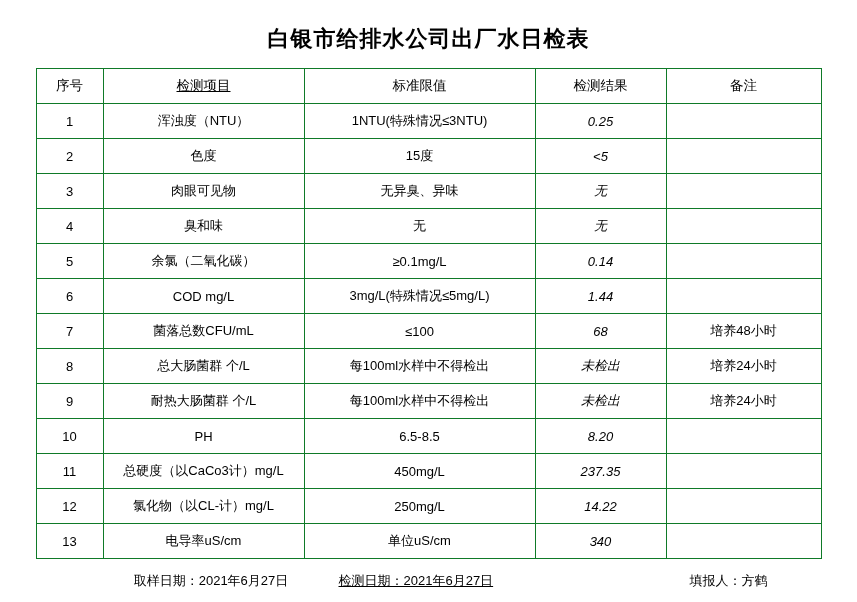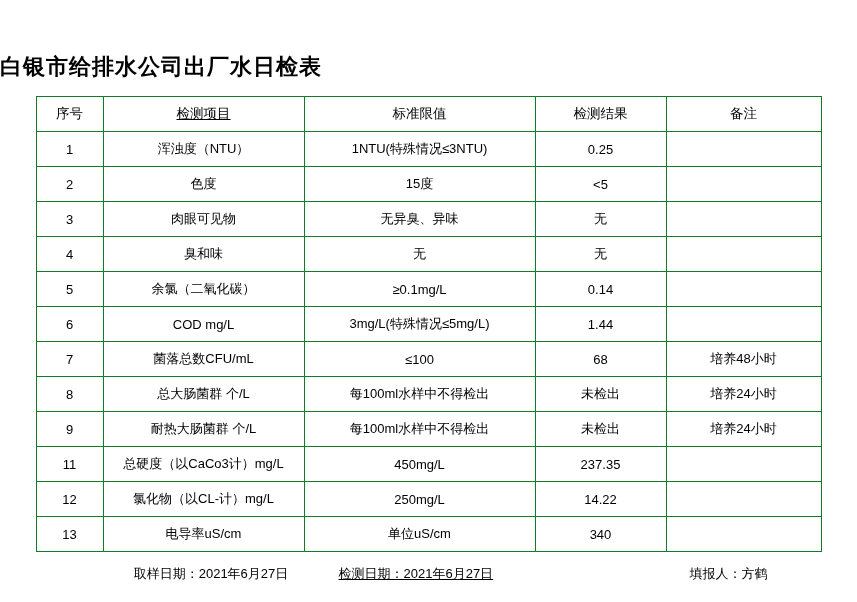--- a/index.html
+++ b/index.html
@@ -14,27 +14,27 @@
     color: #000000;
     overflow: hidden;
   }
   .page {
     position: relative;
     width: 857px;
     height: 602px;
     box-sizing: border-box;
   }
   .doc-title {
+    text-align: center;
     font-size: 22px;
     font-weight: bold;
     letter-spacing: 1px;
     padding-top: 24px;
     padding-bottom: 14px;
     font-family: "Liberation Serif", "DejaVu Serif", serif;
-    margin-top: 28px;
   }
   table.report {
     border-collapse: collapse;
     margin: 0 auto;
     width: 780px;
     table-layout: fixed;
   }
   table.report td, table.report th {
     border: 1px solid #0f7a28;
     text-align: center;
@@ -50,21 +50,21 @@
     font-size: 13.5px;
   }
   .col-no { width: 66px; }
   .col-item { width: 200px; text-decoration: underline; }
   .col-std { width: 230px; }
   .col-res { width: 130px; }
   .col-note { width: 154px; }
 
   .cell-item { font-size: 13.5px; }
   .cell-std { font-size: 12.5px; }
-  .cell-res { font-size: 12.5px; }
+  .cell-res { font-size: 12.5px; font-style: italic; }
   .cell-note { font-size: 12.5px; }
 
   .footer {
     width: 780px;
     margin: 0 auto;
     padding-top: 13px;
     display: flex;
     font-size: 13px;
   }
   .footer .f1 { width: 300px; text-align: center; padding-left: 45px; box-sizing: border-box;}
@@ -146,20 +146,27 @@
         <td class="cell-note">培养24小时</td>
       </tr>
       <tr>
         <td>9</td>
         <td class="cell-item">耐热大肠菌群 个/L</td>
         <td class="cell-std">每100ml水样中不得检出</td>
         <td class="cell-res">未检出</td>
         <td class="cell-note">培养24小时</td>
       </tr>
       <tr>
+        <td>10</td>
+        <td class="cell-item">PH</td>
+        <td class="cell-std">6.5-8.5</td>
+        <td class="cell-res">8.20</td>
+        <td class="cell-note"></td>
+      </tr>
+      <tr>
         <td>11</td>
         <td class="cell-item">总硬度（以CaCo3计）mg/L</td>
         <td class="cell-std">450mg/L</td>
         <td class="cell-res">237.35</td>
         <td class="cell-note"></td>
       </tr>
       <tr>
         <td>12</td>
         <td class="cell-item">氯化物（以CL-计）mg/L</td>
         <td class="cell-std">250mg/L</td>

